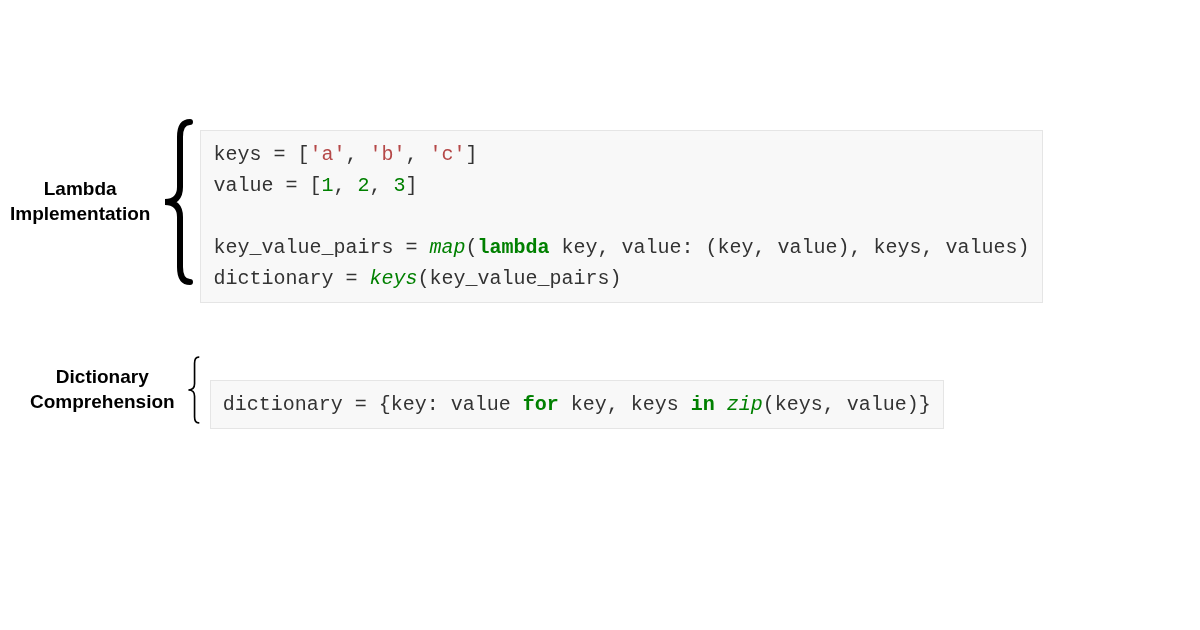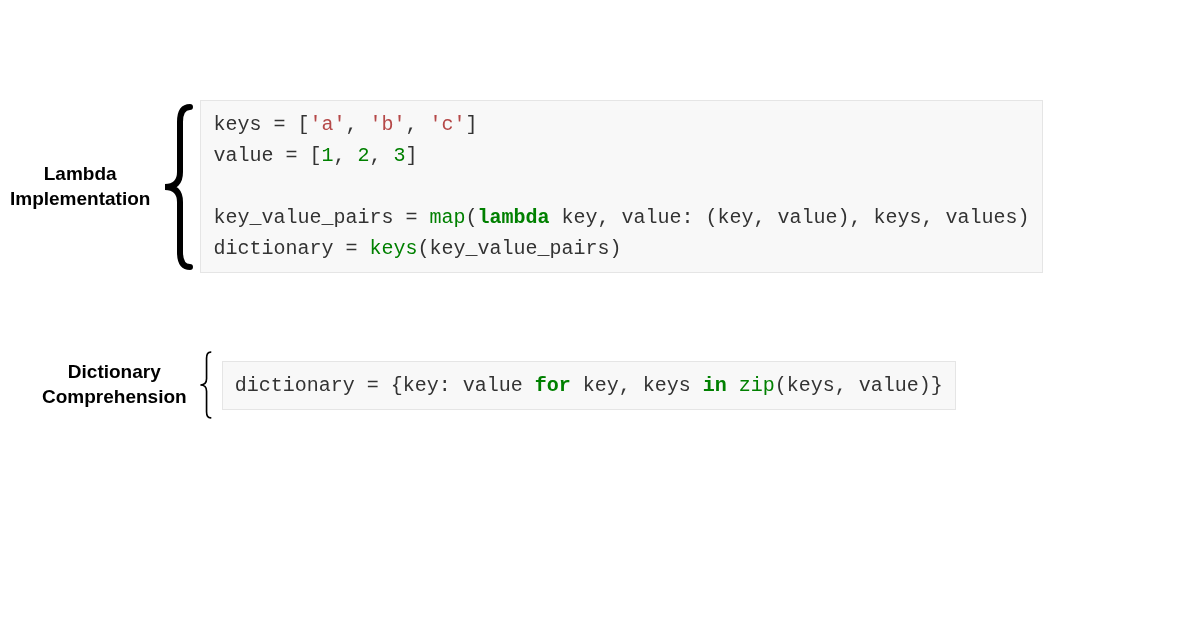--- a/index.html
+++ b/index.html
@@ -14,21 +14,21 @@
       position: absolute;
       display: flex;
       align-items: center;
     }
     .section-1 {
       top: 100px;
       left: 10px;
     }
     .section-2 {
       top: 350px;
-      left: 42px;
+      left: 30px;
     }
     .label {
       font-weight: bold;
       font-size: 19px;
       text-align: center;
       line-height: 1.3;
       color: #000;
       white-space: pre-line;
     }
     .brace {
@@ -36,26 +36,27 @@
     }
     .code-block {
       background: #f8f8f8;
       border: 1px solid #e5e5e5;
       padding: 8px 12px;
       font-family: "Courier New", Consolas, monospace;
       font-size: 20px;
       line-height: 1.55;
       white-space: pre;
       color: #333;
+      margin-top: 30px;
     }
     .tok { display: inline; }
     .tok-str { color: #b54848; }
     .tok-num { color: #008000; }
     .tok-kw { color: #008000; font-weight: bold; }
-    .tok-builtin { color: #008000; }
+    .tok-builtin { color: #008000; font-style: italic; }
   </style>
 </head>
 <body>
 
 <div class="section section-1">
   <div class="label">Lambda
 Implementation</div>
   <svg class="brace" width="50" viewBox="0 0 50 170" height="170">
     <path d="M 40 5 Q 30 5 30 20 L 30 70 Q 30 85 15 85 Q 30 85 30 100 L 30 150 Q 30 165 40 165" fill="none" stroke="#000" stroke-width="6" stroke-linecap="round"></path>
   </svg>

